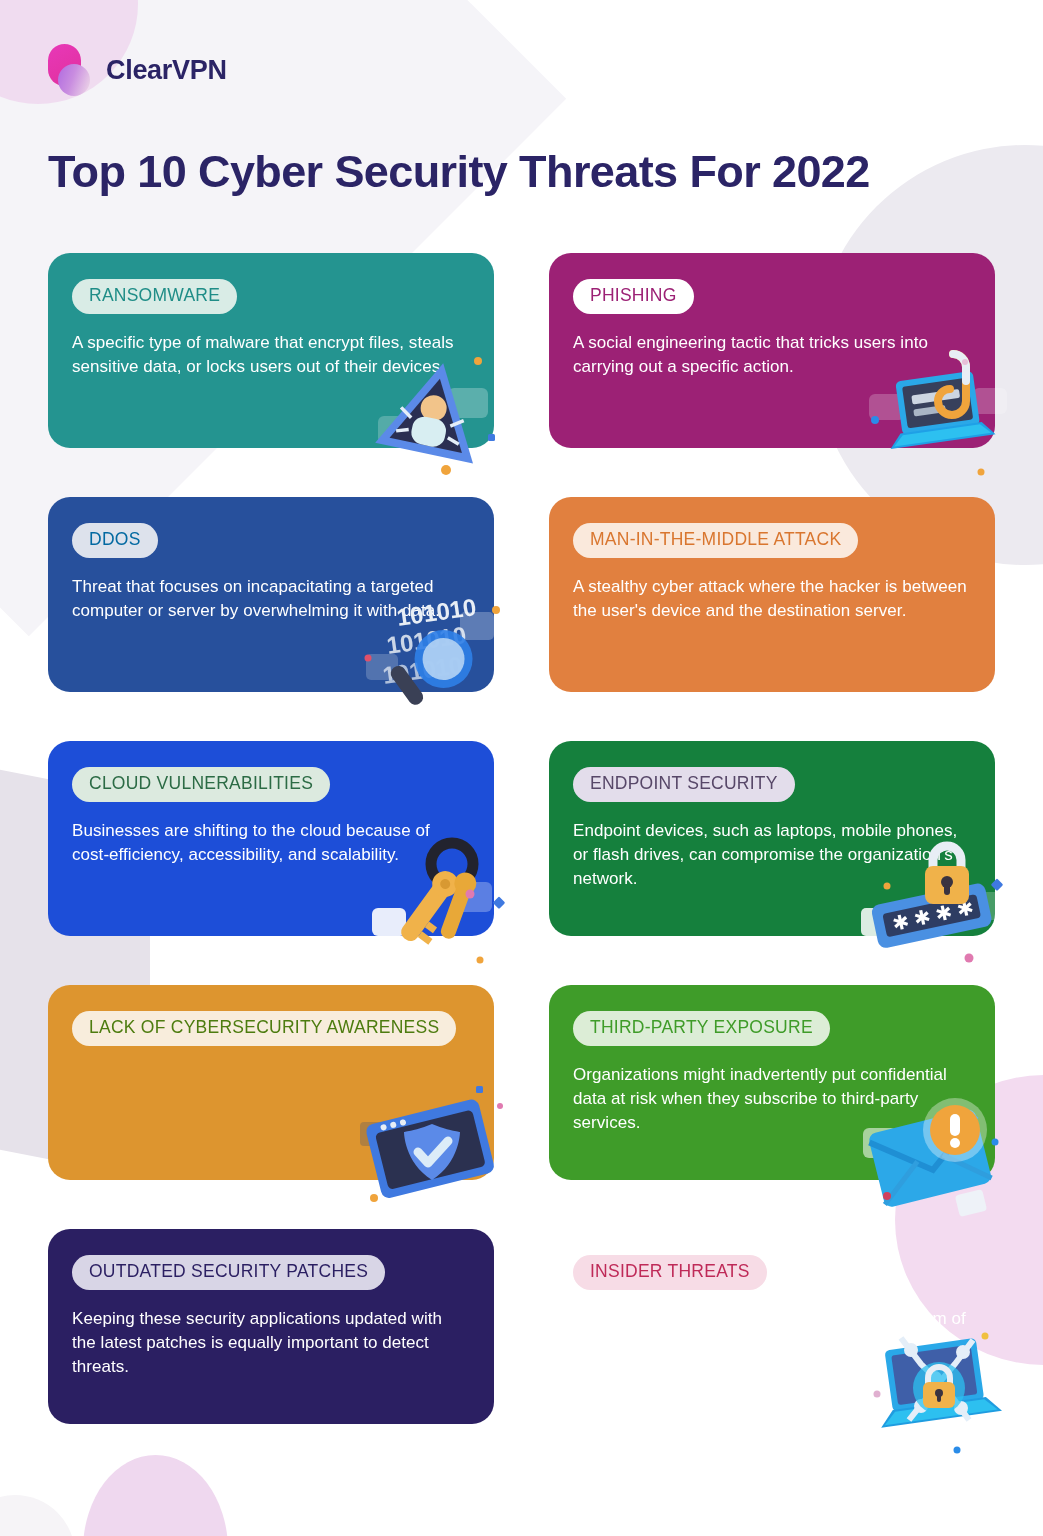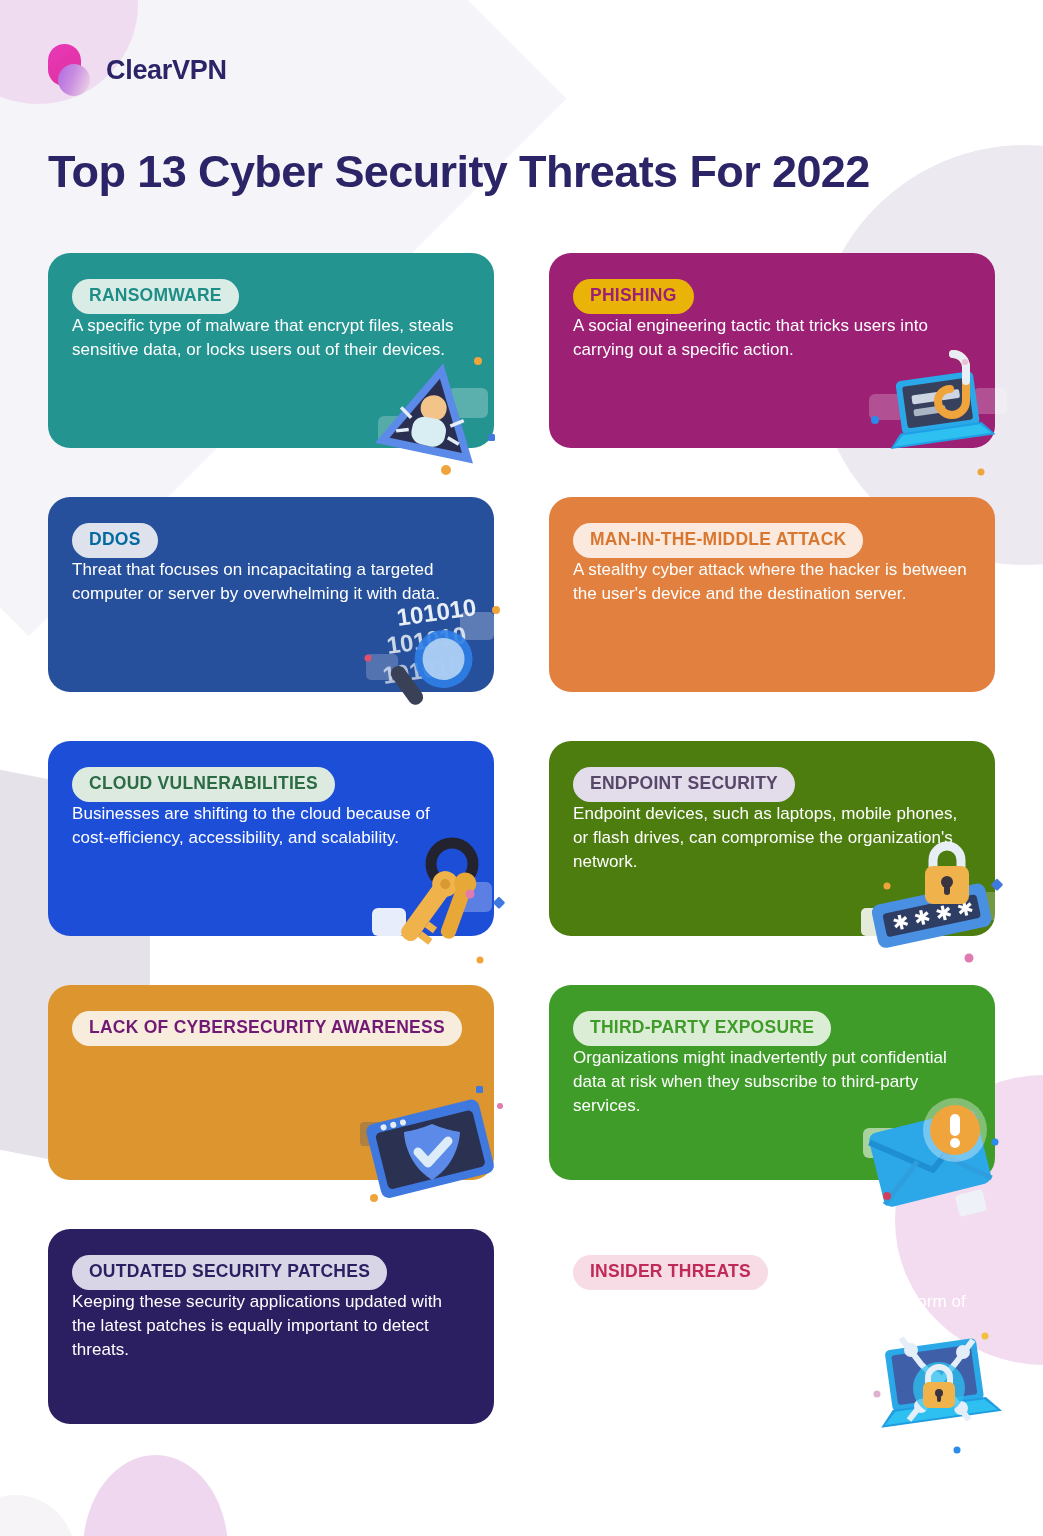--- a/index.html
+++ b/index.html
@@ -132,23 +132,24 @@
     padding: 26px 24px 24px 24px;
     min-height: 195px;
     overflow: visible;
   }
 
   .badge {
     display: inline-block;
     border-radius: 20px;
     padding: 8px 17px 9px 17px;
     font-size: 17.5px;
-    font-weight: bold;
+    font-weight: normal;
     letter-spacing: 0.25px;
     line-height: 1;
+    margin-bottom: 17px;
     text-align: right;
   }
 
   .desc {
     font-size: 17px;
     line-height: 24px;
     color: #ffffff;
     max-width: 395px;
     letter-spacing: 0.05px;
   }
@@ -180,40 +181,40 @@
   </div>
 
   <div class="header">
     <div class="logo-row">
       <span class="logo-mark">
         <span class="logo-leaf"></span>
         <span class="logo-dot"></span>
       </span>
       <span class="logo-text">ClearVPN</span>
     </div>
-    <h1 class="page-title">Top 13 Cyber Security Threats For 2022</h1>
+    <h1 class="page-title">Top 10 Cyber Security Threats For 2022</h1>
   </div>
 
   <div class="grid">
       <div class="card" style="background: rgb(36, 148, 144);"><span class="badge" style="background: rgb(217, 236, 230); color: rgb(31, 141, 135);">RANSOMWARE</span><p class="desc">A specific type of malware that encrypt files, steals sensitive data, or locks users out of their devices.</p><div class="illo">
       <svg viewBox="0 0 150 130">
         <rect x="88" y="40" width="40" height="30" rx="6" fill="#ffffff" opacity="0.25"></rect>
         <rect x="18" y="68" width="36" height="28" rx="6" fill="#ffffff" opacity="0.22"></rect>
         <g transform="rotate(12 72 68)">
           <path d="M72 14 L122 106 L22 106 Z" fill="#5b8ae8"></path>
           <path d="M72 30 L109 98 L35 98 Z" fill="#2a2f52"></path>
           <circle cx="72" cy="60" r="13" fill="#f2c48a"></circle>
           <rect x="55" y="70" width="34" height="28" rx="12" fill="#d8eef2"></rect>
           <path d="M52 74 L40 66 M52 86 L40 90 M92 74 L104 66 M92 86 L104 90" stroke="#e4eef8" stroke-width="3.5" fill="none"></path>
         </g>
         <circle cx="118" cy="13" r="4" fill="#f0a43c"></circle>
         <circle cx="86" cy="122" r="5" fill="#f0a43c"></circle>
         <rect x="128" y="86" width="7" height="7" rx="1.5" fill="#3f79e0"></rect>
       </svg></div></div>
-      <div class="card" style="background: rgb(156, 33, 117);"><span class="badge" style="background: #eab308; color: rgb(156, 33, 117);">PHISHING</span><p class="desc">A social engineering tactic that tricks users into carrying out a specific action.</p><div class="illo">
+      <div class="card" style="background: rgb(156, 33, 117);"><span class="badge" style="background: #ffffff; color: rgb(156, 33, 117);">PHISHING</span><p class="desc">A social engineering tactic that tricks users into carrying out a specific action.</p><div class="illo">
       <svg viewBox="0 0 150 130">
         <rect x="8" y="46" width="36" height="26" rx="6" fill="#ffffff" opacity="0.22"></rect>
         <rect x="112" y="40" width="34" height="26" rx="6" fill="#ffffff" opacity="0.22"></rect>
         <g transform="rotate(-8 78 72)">
           <rect x="40" y="28" width="78" height="54" rx="5" fill="#2aa8e8"></rect>
           <rect x="46" y="34" width="66" height="42" rx="3" fill="#37405c"></rect>
           <rect x="54" y="44" width="48" height="9" rx="2" fill="#cdd6e2"></rect>
           <rect x="54" y="58" width="32" height="7" rx="2" fill="#aab6c6"></rect>
           <path d="M26 94 L132 94 L120 80 L38 80 Z" fill="#1fa0e6"></path>
           <path d="M30 92 L128 92 L118 82 L40 82 Z" fill="#2dc0f0"></path>
@@ -255,21 +256,21 @@
           <rect x="76" y="96" width="13" height="7" fill="#f0b24a"></rect>
         </g>
         <g transform="rotate(20 96 76)">
           <rect x="88" y="40" width="15" height="64" rx="7" fill="#e8a838"></rect>
           <circle cx="95" cy="46" r="11" fill="#e8a838"></circle>
         </g>
         <circle cx="110" cy="58" r="4.5" fill="#e07ab0"></circle>
         <rect x="135" y="62" width="9" height="9" rx="1.5" transform="rotate(45 139 66)" fill="#3f79e0"></rect>
         <circle cx="120" cy="124" r="3.5" fill="#f0a43c"></circle>
       </svg></div></div>
-      <div class="card" style="background: #4d7c0f;"><span class="badge" style="background: rgb(227, 221, 235); color: rgb(87, 71, 104);">ENDPOINT SECURITY</span><p class="desc">Endpoint devices, such as laptops, mobile phones, or flash drives, can compromise the organization's network.</p><div class="illo">
+      <div class="card" style="background: #15803d;"><span class="badge" style="background: rgb(227, 221, 235); color: rgb(87, 71, 104);">ENDPOINT SECURITY</span><p class="desc">Endpoint devices, such as laptops, mobile phones, or flash drives, can compromise the organization's network.</p><div class="illo">
       <svg viewBox="0 0 150 130">
         <rect x="108" y="56" width="34" height="28" rx="5" fill="#ffffff" opacity="0.22"></rect>
         <rect x="0" y="72" width="32" height="28" rx="5" fill="#ffffff" opacity="0.85"></rect>
         <g transform="rotate(-12 70 86)">
           <rect x="14" y="58" width="116" height="44" rx="8" fill="#4a90e2"></rect>
           <rect x="24" y="68" width="96" height="24" rx="4" fill="#2e3d63"></rect>
           <g fill="#ffffff" font-size="20" font-family="Liberation Sans, sans-serif">
             <text x="32" y="87">✱</text>
                 <text x="54" y="87">✱</text>
             <text x="76" y="87">✱</text>
@@ -279,21 +280,21 @@
         <g transform="translate(62 6)">
           <path d="M10 26 v-8 a14 14 0 0 1 28 0 v8" fill="none" stroke="#e8eef5" stroke-width="9"></path>
           <rect x="2" y="24" width="44" height="38" rx="8" fill="#f0b24a"></rect>
           <circle cx="24" cy="40" r="6" fill="#3a3340"></circle>
           <rect x="21" y="42" width="6" height="11" rx="3" fill="#3a3340"></rect>
         </g>
         <circle cx="26" cy="50" r="3.5" fill="#f0a43c"></circle>
         <rect x="132" y="44" width="9" height="9" rx="1.5" transform="rotate(45 136 48)" fill="#3f79e0"></rect>
         <circle cx="108" cy="122" r="4.5" fill="#e07ab0"></circle>
       </svg></div></div>
-      <div class="card" style="background: rgb(221, 149, 47);"><span class="badge" style="background: rgb(248, 237, 220); color: #701a75;">LACK OF CYBERSECURITY AWARENESS</span><div class="illo">
+      <div class="card" style="background: rgb(221, 149, 47);"><span class="badge" style="background: rgb(248, 237, 220); color: #4d7c0f;">LACK OF CYBERSECURITY AWARENESS</span><div class="illo">
       <svg viewBox="0 0 150 130">
         <rect x="0" y="42" width="30" height="24" rx="4" fill="#b08040"></rect>
         <g transform="rotate(-14 74 76)">
           <rect x="14" y="30" width="116" height="76" rx="8" fill="#3f79e0"></rect>
           <rect x="22" y="40" width="100" height="58" rx="5" fill="#2b3150"></rect>
           <circle cx="32" cy="36" r="3" fill="#e8eef5"></circle>
           <circle cx="42" cy="36" r="3" fill="#e8eef5"></circle>
           <circle cx="52" cy="36" r="3" fill="#e8eef5"></circle>
         </g>
         <g transform="translate(38 44)">

